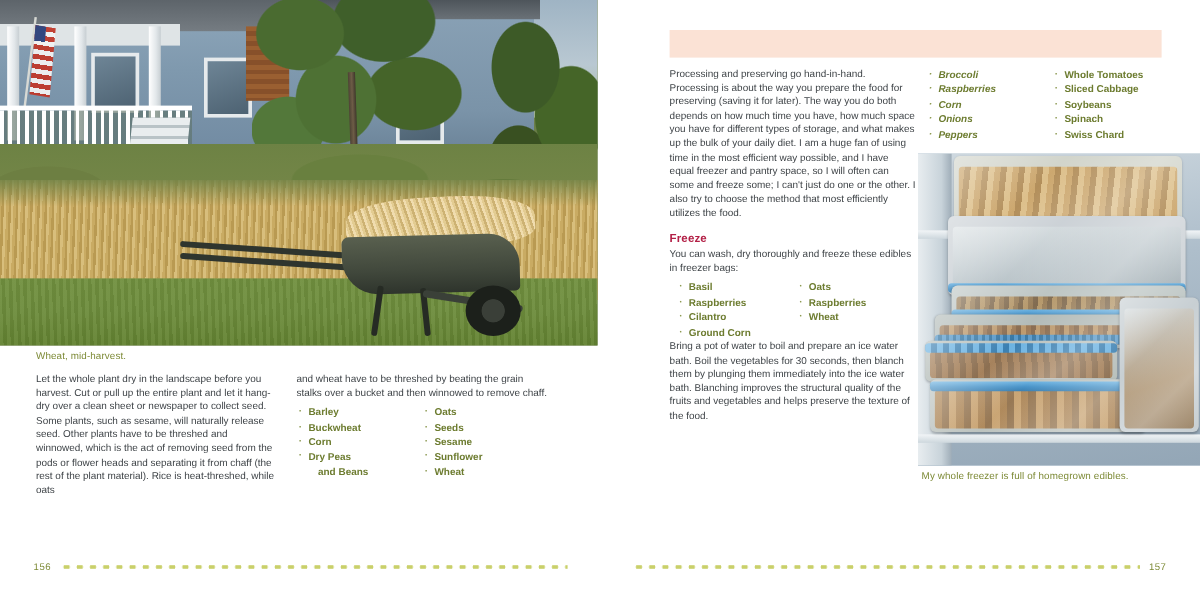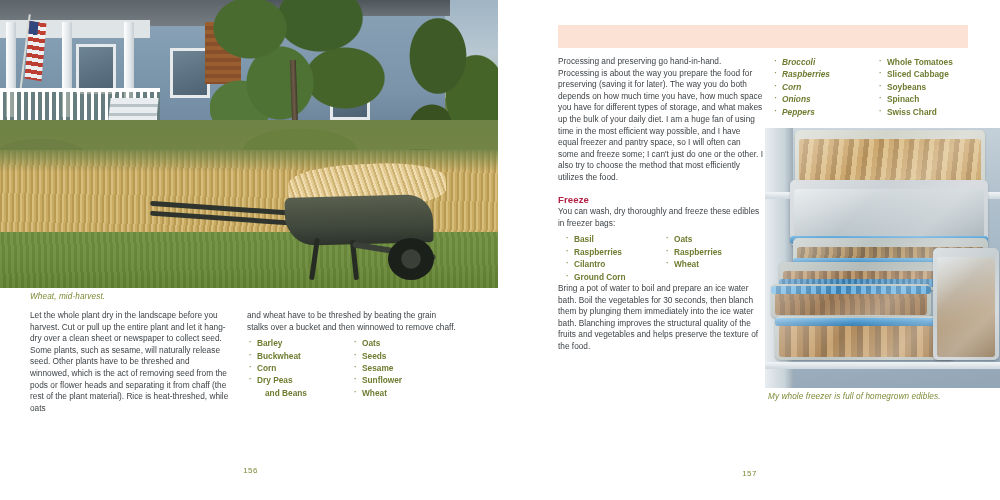--- a/index.html
+++ b/index.html
@@ -226,21 +226,20 @@
     position: absolute; inset: 0;
     background: linear-gradient(135deg, rgba(255,255,255,.42) 0%, rgba(255,255,255,.06) 38%, rgba(255,255,255,.30) 70%, rgba(255,255,255,.05) 100%);
     border-radius: 5px;
     pointer-events: none;
   }
 
   
   .caption {
     position: absolute;
     font-family: "Liberation Sans", sans-serif;
-    font-style: italic;
     font-size: 8.2px;
     color: #7d8a36;
     letter-spacing: .1px;
   }
 
   .banner {
     position: absolute;
     left: 58px;
     top: 25px;
     width: 410px;
@@ -310,21 +309,20 @@
   }
   .bullet-grid ul.bullets { flex: 0 0 auto; }
 
   
   .footer {
     position: absolute;
     bottom: 22px;
     height: 12px;
     display: flex;
     align-items: center;
-    flex-direction: column;
   }
   .footer-left  { left: 28px;  width: 445px; }
   .footer-right { right: 28px; width: 445px; justify-content: flex-end; }
 
   .pageno {
     font-size: 8px;
     color: #7d8a36;
     font-weight: normal;
     letter-spacing: .4px;
   }

